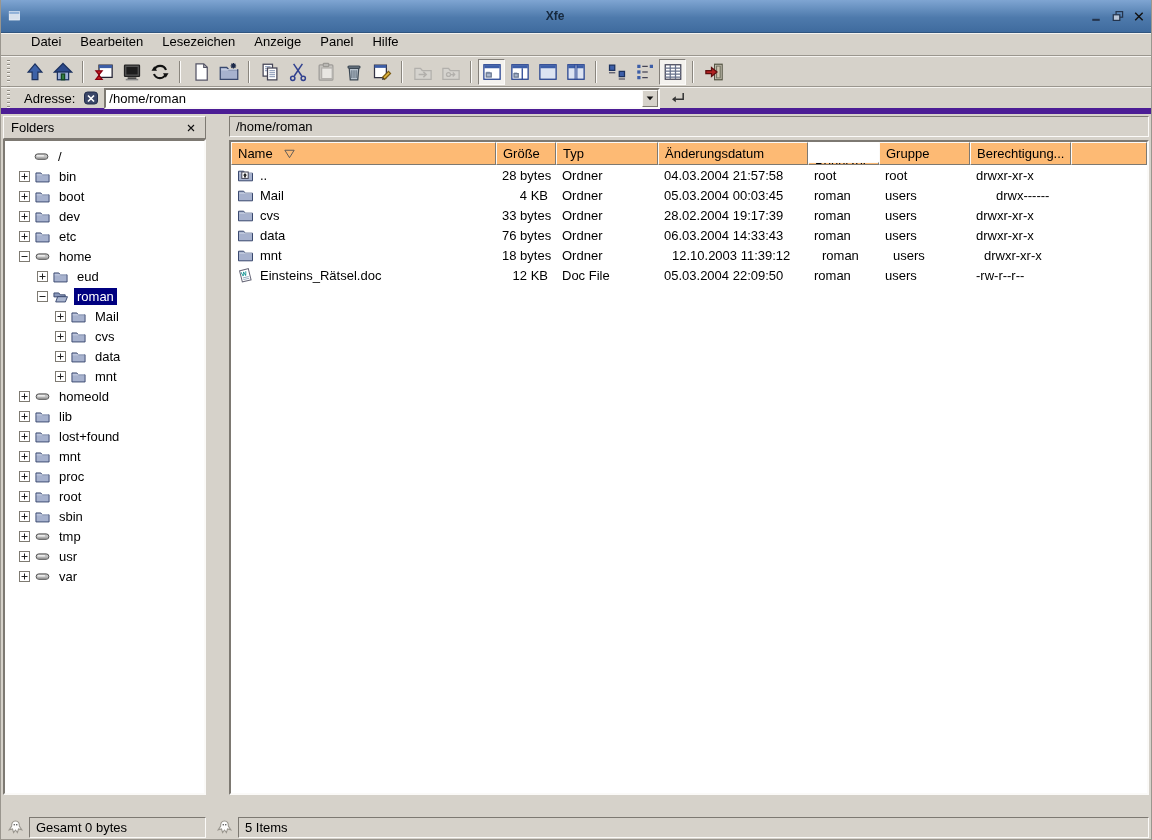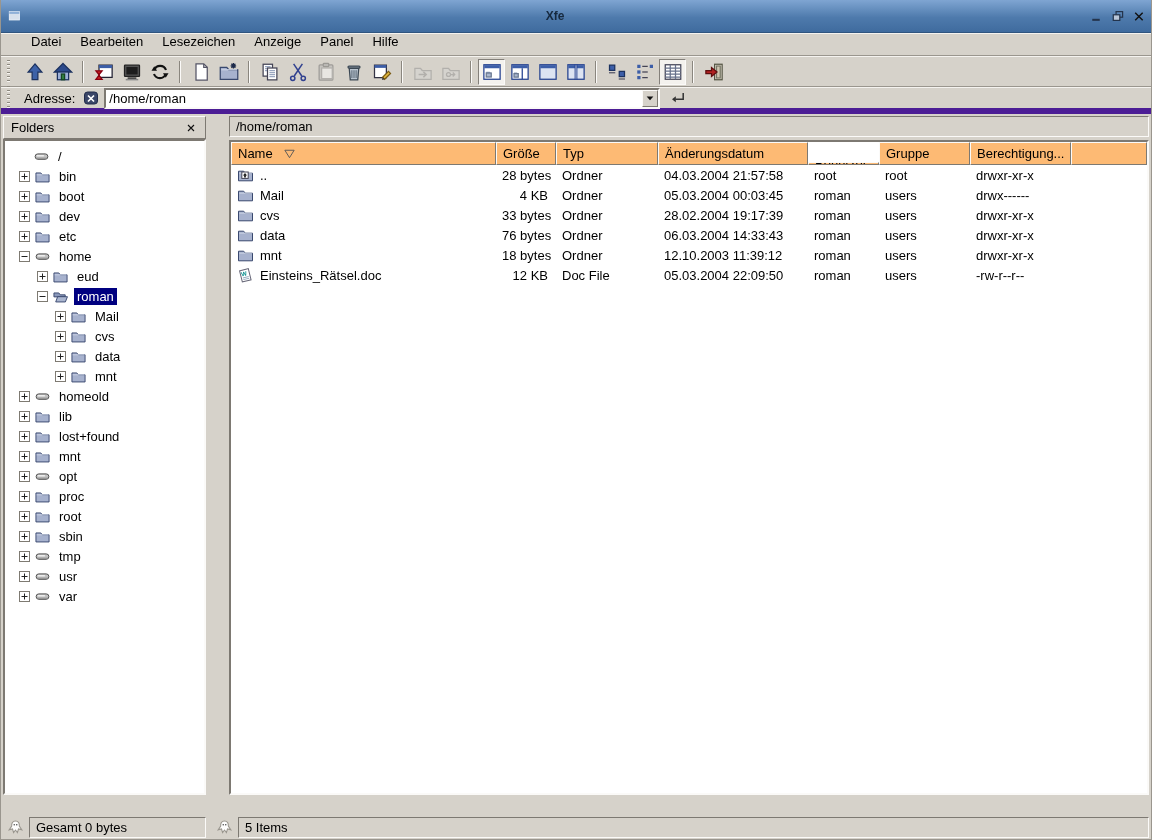--- a/index.html
+++ b/index.html
@@ -592,34 +592,20 @@
               <rect x="0.5" y="0.5" width="10" height="10" fill="#fff" stroke="#7e7a72"></rect>
               <path d="M2.5 5.5 h6 M5.5 2.5 v6" stroke="#222" fill="none"></path>
             </svg>
             <span class="tree-ico">
               <svg width="17" height="15" viewBox="0 0 16 16" xmlns="http://www.w3.org/2000/svg">
                 <path d="M1 4.2 h5.2 l1.6 2 H15 v7.6 H1 Z" fill="#a7b2ce" stroke="#39486e"></path>
                 <path d="M1.8 6.2 h12.6" stroke="#c9d1e3" fill="none"></path>
               </svg>
             </span>
             <span class="tree-label">mnt</span>
-          </div>
-          <div class="tree-row" style="padding-left: 14px;">
-            <svg class="expander" width="11" height="11" viewBox="0 0 11 11">
-              <rect x="0.5" y="0.5" width="10" height="10" fill="#fff" stroke="#7e7a72"></rect>
-              <path d="M2.5 5.5 h6 M5.5 2.5 v6" stroke="#222" fill="none"></path>
-            </svg>
-            <span class="tree-ico">
-              <svg width="17" height="15" viewBox="0 0 16 16" xmlns="http://www.w3.org/2000/svg">
-                <rect x="1.2" y="5.2" width="13.6" height="5.8" rx="2.9" fill="#c2c2c2" stroke="#4a4a4a"></rect>
-                <rect x="2.8" y="6.4" width="8" height="1.7" rx="0.8" fill="#ededed"></rect>
-                <path d="M2.2 9.8 h11.6" stroke="#8a8a8a" fill="none"></path>
-              </svg>
-            </span>
-            <span class="tree-label">opt</span>
           </div>
           <div class="tree-row" style="padding-left: 14px;">
             <svg class="expander" width="11" height="11" viewBox="0 0 11 11">
               <rect x="0.5" y="0.5" width="10" height="10" fill="#fff" stroke="#7e7a72"></rect>
               <path d="M2.5 5.5 h6 M5.5 2.5 v6" stroke="#222" fill="none"></path>
             </svg>
             <span class="tree-ico">
               <svg width="17" height="15" viewBox="0 0 16 16" xmlns="http://www.w3.org/2000/svg">
                 <path d="M1 4.2 h5.2 l1.6 2 H15 v7.6 H1 Z" fill="#a7b2ce" stroke="#39486e"></path>
                 <path d="M1.8 6.2 h12.6" stroke="#c9d1e3" fill="none"></path>
@@ -758,21 +744,21 @@
                     <path d="M1.8 6.2 h12.6" stroke="#c9d1e3" fill="none"></path>
                   </svg>
                 </span>
                 <span>Mail</span>
               </span>
               <span class="cell c-size" style="width: 60px; flex: 0 0 60px; display: block;"><span>4 KB</span></span>
               <span class="cell c-type" style="width: 102px; flex: 0 0 102px;"><span>Ordner</span></span>
               <span class="cell c-date" style="width: 150px; flex: 0 0 150px;"><span>05.03.2004 00:03:45</span></span>
               <span class="cell c-user" style="width: 71px; flex: 0 0 71px;"><span>roman</span></span>
               <span class="cell c-group" style="width: 91px; flex: 0 0 91px;"><span>users</span></span>
-              <span class="cell c-perm" style="width: 101px; flex: 0 0 101px;"><span>drwx------</span></span>
+              <span class="cell c-perm" style="width: 101px; flex: 0 0 101px; margin-left: 20px;"><span>drwx------</span></span>
             </div>
             <div class="frow">
               <span class="cell c-name" style="width: 265px; flex: 0 0 265px;">
                 <span class="fico">
                   <svg width="17" height="16" viewBox="0 0 16 16" xmlns="http://www.w3.org/2000/svg">
                     <path d="M1 4.2 h5.2 l1.6 2 H15 v7.6 H1 Z" fill="#a7b2ce" stroke="#39486e"></path>
                     <path d="M1.8 6.2 h12.6" stroke="#c9d1e3" fill="none"></path>
                   </svg>
                 </span>
                 <span>cvs</span>
@@ -806,21 +792,21 @@
                 <span class="fico">
                   <svg width="17" height="16" viewBox="0 0 16 16" xmlns="http://www.w3.org/2000/svg">
                     <path d="M1 4.2 h5.2 l1.6 2 H15 v7.6 H1 Z" fill="#a7b2ce" stroke="#39486e"></path>
                     <path d="M1.8 6.2 h12.6" stroke="#c9d1e3" fill="none"></path>
                   </svg>
                 </span>
                 <span>mnt</span>
               </span>
               <span class="cell c-size" style="width: 60px; flex: 0 0 60px; display: block;"><span>18 bytes</span></span>
               <span class="cell c-type" style="width: 102px; flex: 0 0 102px;"><span>Ordner</span></span>
-              <span class="cell c-date" style="width: 150px; flex: 0 0 150px;"><span>12.10.2003 11:39:12</span></span>
+              <span class="cell c-date" style="width: 150px; flex: 0 0 150px; margin-left: 8px;"><span>12.10.2003 11:39:12</span></span>
               <span class="cell c-user" style="width: 71px; flex: 0 0 71px;"><span>roman</span></span>
               <span class="cell c-group" style="width: 91px; flex: 0 0 91px;"><span>users</span></span>
               <span class="cell c-perm" style="width: 101px; flex: 0 0 101px;"><span>drwxr-xr-x</span></span>
             </div>
             <div class="frow">
               <span class="cell c-name" style="width: 265px; flex: 0 0 265px;">
                 <span class="fico">
                   <svg width="17" height="16" viewBox="0 0 16 16" xmlns="http://www.w3.org/2000/svg">
                     <g transform="rotate(-14 8 9)">
                       <rect x="3.5" y="2.5" width="9" height="11.5" fill="#fff" stroke="#667"></rect>

